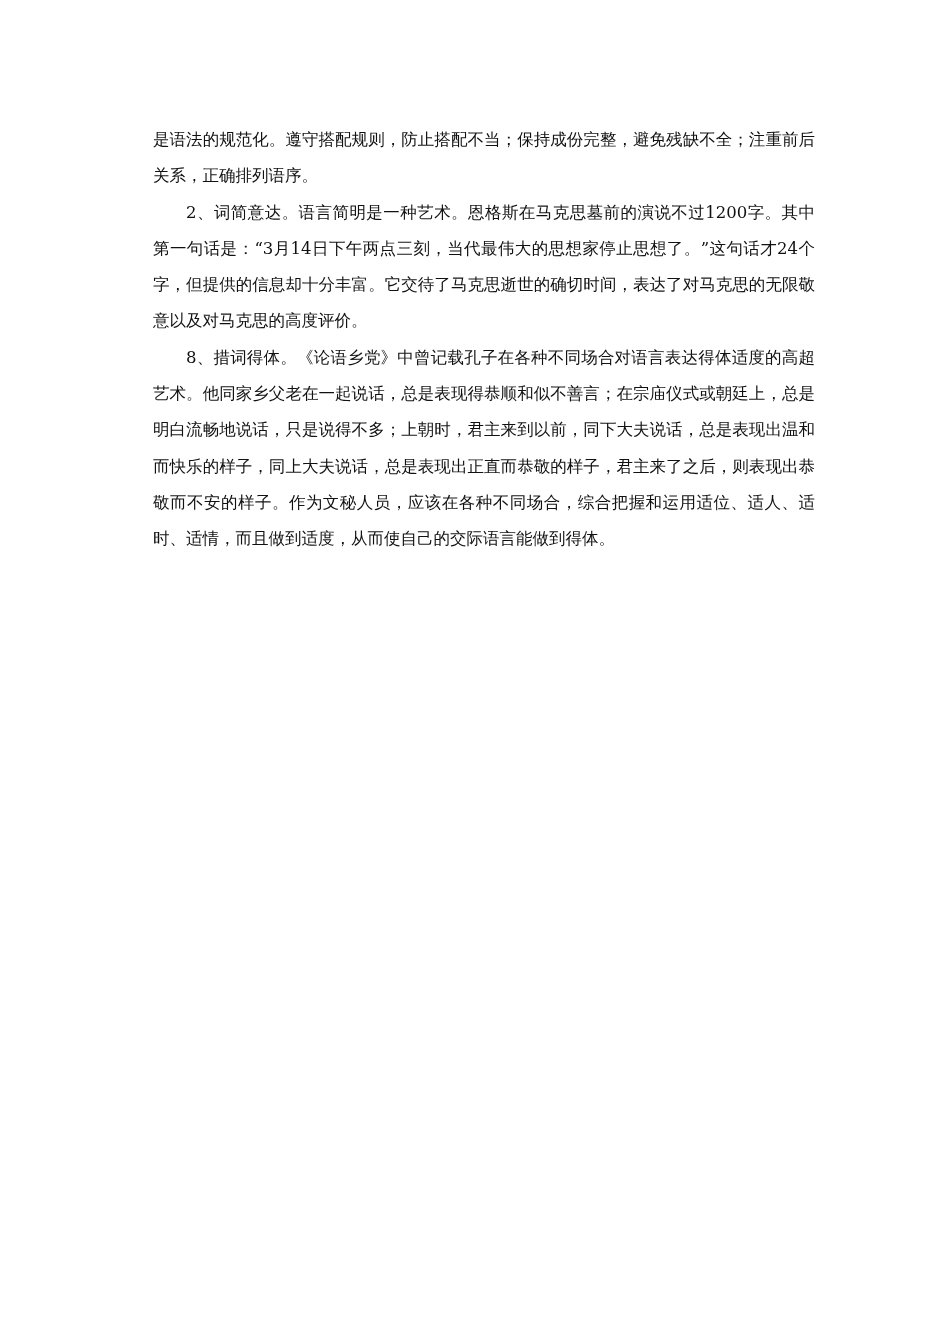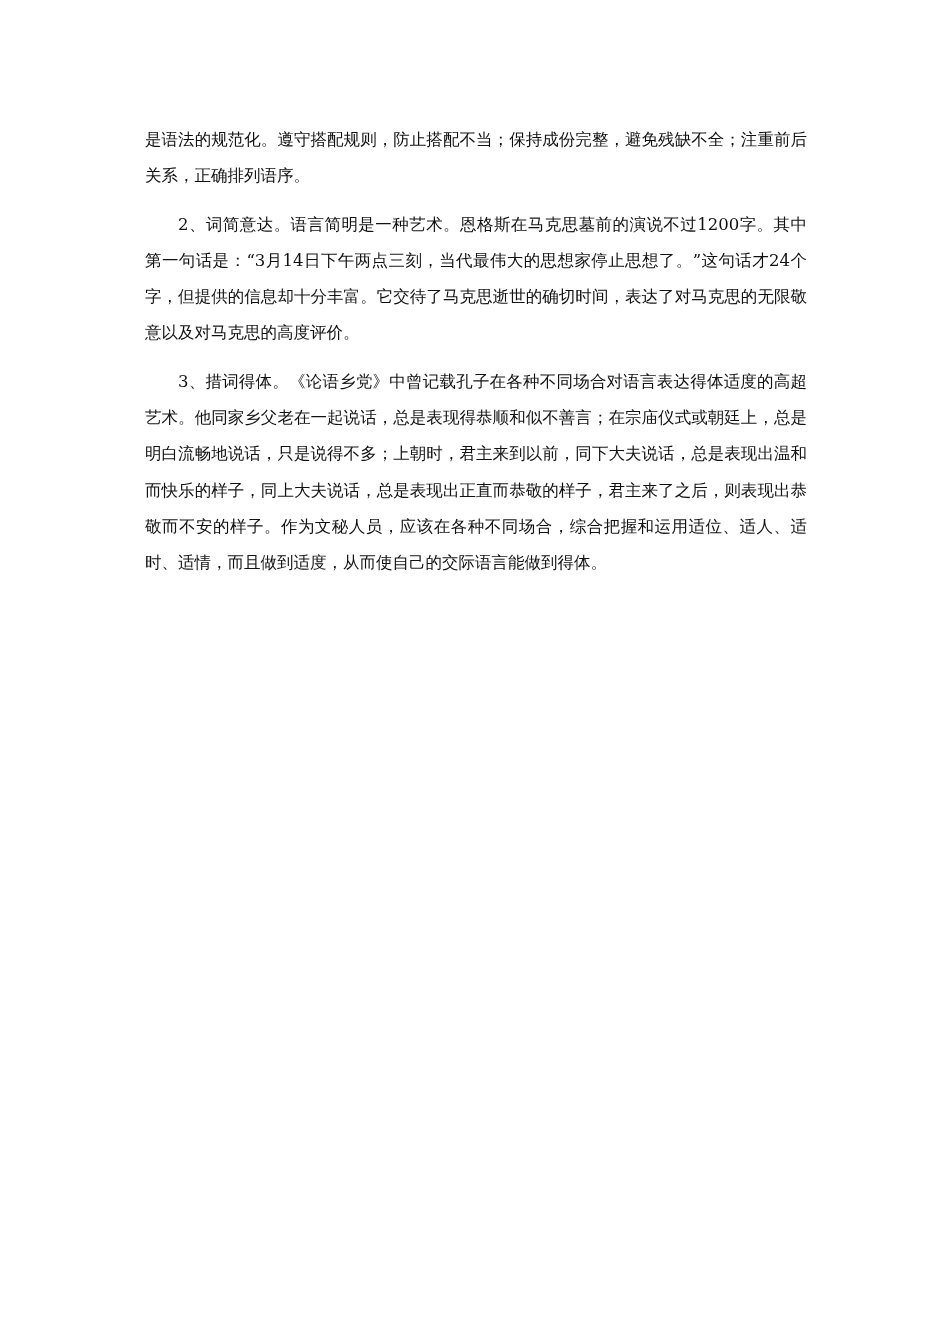--- a/index.html
+++ b/index.html
@@ -8,40 +8,39 @@
       background: #ffffff;
     }
     body {
       width: 950px;
       height: 1344px;
       position: relative;
       overflow: hidden;
     }
     .page {
       position: absolute;
-      left: 145px;
+      left: 153px;
       top: 122px;
       width: 662px;
       font-family: "DejaVu Serif", "Liberation Serif", serif;
       font-size: 16.5px;
       line-height: 36.3px;
       color: #111111;
       text-align: justify;
     }
     .para {
       margin: 0;
       padding: 0;
       text-align: justify;
       text-justify: inter-character;
     }
     .indent {
       text-indent: 2em;
-      margin-top: 12px;
     }
   </style>
 </head>
 <body>
 
 <div class="page">
   <p class="para">是语法的规范化。遵守搭配规则，防止搭配不当；保持成份完整，避免残缺不全；注重前后关系，正确排列语序。</p>
   <p class="para indent">2、词简意达。语言简明是一种艺术。恩格斯在马克思墓前的演说不过1200字。其中第一句话是：“3月14日下午两点三刻，当代最伟大的思想家停止思想了。”这句话才24个字，但提供的信息却十分丰富。它交待了马克思逝世的确切时间，表达了对马克思的无限敬意以及对马克思的高度评价。</p>
-  <p class="para indent">3、措词得体。《论语乡党》中曾记载孔子在各种不同场合对语言表达得体适度的高超艺术。他同家乡父老在一起说话，总是表现得恭顺和似不善言；在宗庙仪式或朝廷上，总是明白流畅地说话，只是说得不多；上朝时，君主来到以前，同下大夫说话，总是表现出温和而快乐的样子，同上大夫说话，总是表现出正直而恭敬的样子，君主来了之后，则表现出恭敬而不安的样子。作为文秘人员，应该在各种不同场合，综合把握和运用适位、适人、适时、适情，而且做到适度，从而使自己的交际语言能做到得体。</p>
+  <p class="para indent">8、措词得体。《论语乡党》中曾记载孔子在各种不同场合对语言表达得体适度的高超艺术。他同家乡父老在一起说话，总是表现得恭顺和似不善言；在宗庙仪式或朝廷上，总是明白流畅地说话，只是说得不多；上朝时，君主来到以前，同下大夫说话，总是表现出温和而快乐的样子，同上大夫说话，总是表现出正直而恭敬的样子，君主来了之后，则表现出恭敬而不安的样子。作为文秘人员，应该在各种不同场合，综合把握和运用适位、适人、适时、适情，而且做到适度，从而使自己的交际语言能做到得体。</p>
 </div>
 
 </body></html>

